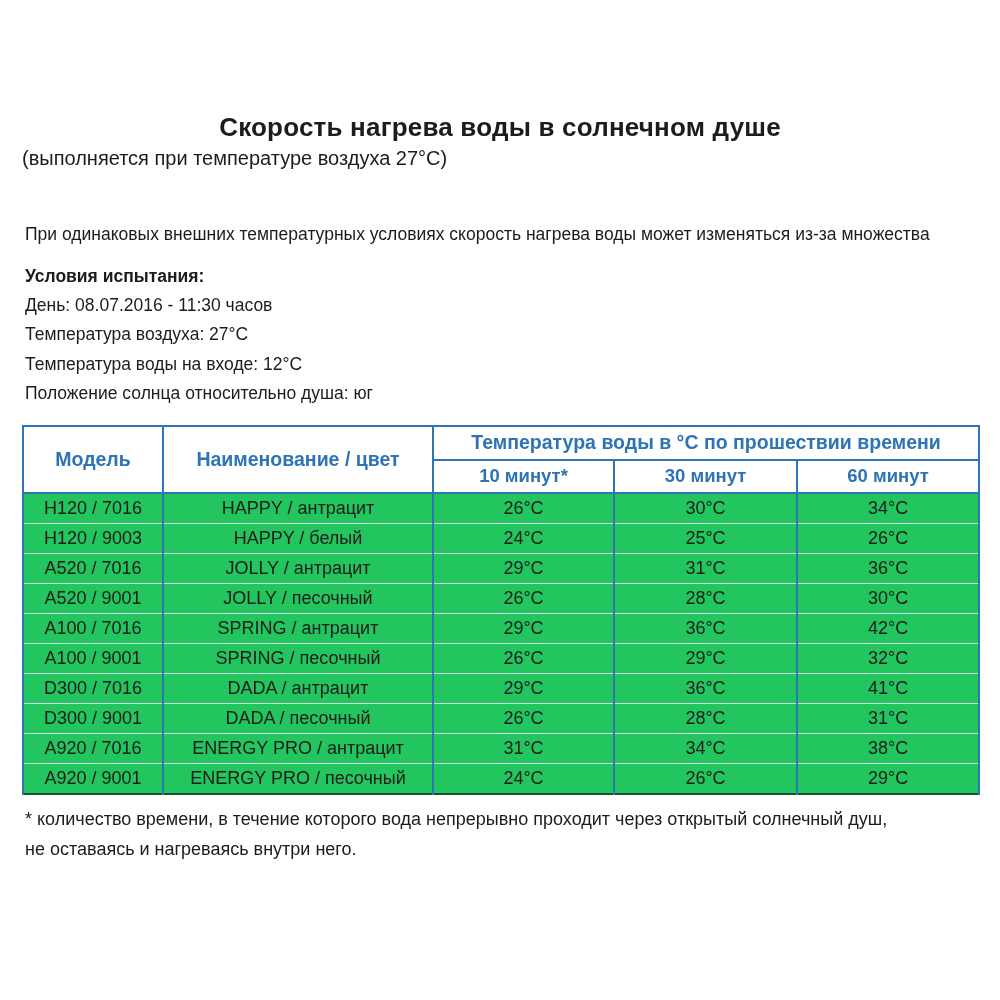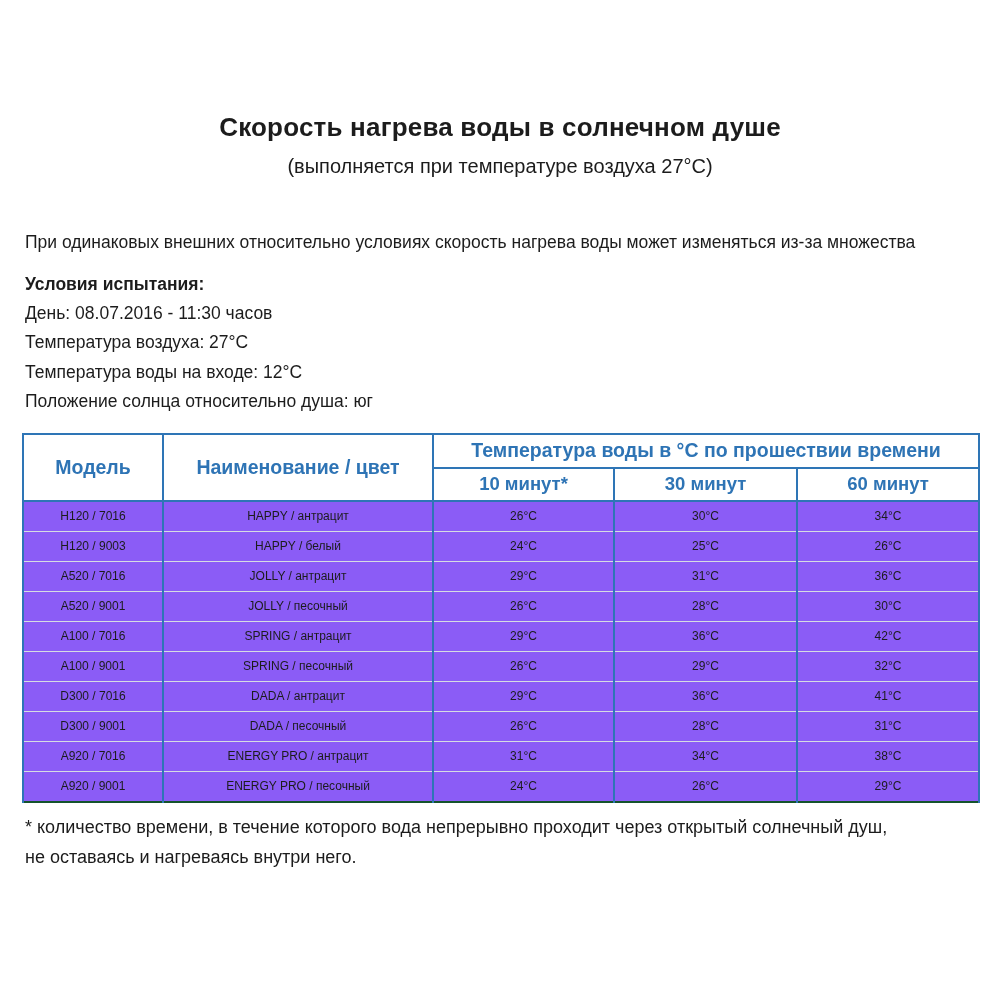--- a/index.html
+++ b/index.html
@@ -20,22 +20,22 @@
     overflow: hidden;
   }
   .title {
     margin: 0;
     text-align: center;
     font-size: 26px;
     font-weight: bold;
     letter-spacing: 0.2px;
   }
   .subtitle {
-    margin-top: 12px;
-    text-align: center;
+    margin-top: 4px;
+    text-align: left;
     font-size: 20px;
     font-weight: normal;
   }
   .intro {
     margin: 50px 3px 0 3px;
     font-size: 17.5px;
     line-height: 28.5px;
   }
   .cond-heading {
     margin: 13px 3px 0 3px;
@@ -64,45 +64,45 @@
     background: #ffffff;
   }
   th.group-header { font-size: 19.5px; height: 28px; }
   th.side-header  { font-size: 19.5px; }
   th.sub-header   { font-size: 18.5px; height: 27px; }
   table.results td {
     border-left: 2px solid #2E75B6;
     border-right: 2px solid #2E75B6;
     border-top: 1px solid #d6dce3;
     border-bottom: 1px solid #d6dce3;
-    font-size: 12px;
+    font-size: 18px;
     text-align: center;
     color: #1c1c1c;
     padding: 1px 4px;
     height: 27px;
-    background: #8b5cf6;
+    background: #22c55e;
     white-space: nowrap;
     overflow: hidden;
   }
   .footnote {
     margin: 9px 3px 8px 3px;
     font-size: 18px;
     line-height: 30px;
   }
 </style>
 </head>
 <body>
 
 <div class="page">
 
   <h1 class="title">Скорость нагрева воды в солнечном душе</h1>
   <div class="subtitle">(выполняется при температуре воздуха 27°С)</div>
 
   <div class="intro">
-    <div>При одинаковых внешних относительно условиях скорость нагрева воды может изменяться из-за множества</div>
+    <div>При одинаковых внешних температурных условиях скорость нагрева воды может изменяться из-за множества</div>
   </div>
 
   <div class="cond-heading">Условия испытания:</div>
 
   <div>
     <div class="cond-line">День: 08.07.2016 - 11:30 часов</div>
     <div class="cond-line">Температура воздуха: 27°С</div>
     <div class="cond-line">Температура воды на входе: 12°С</div>
     <div class="cond-line">Положение солнца относительно душа: юг</div>
   </div>

